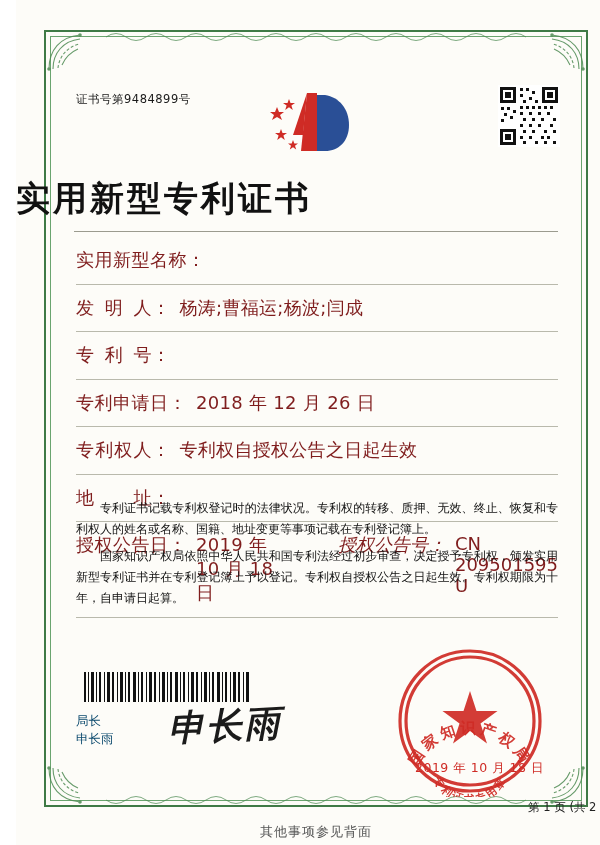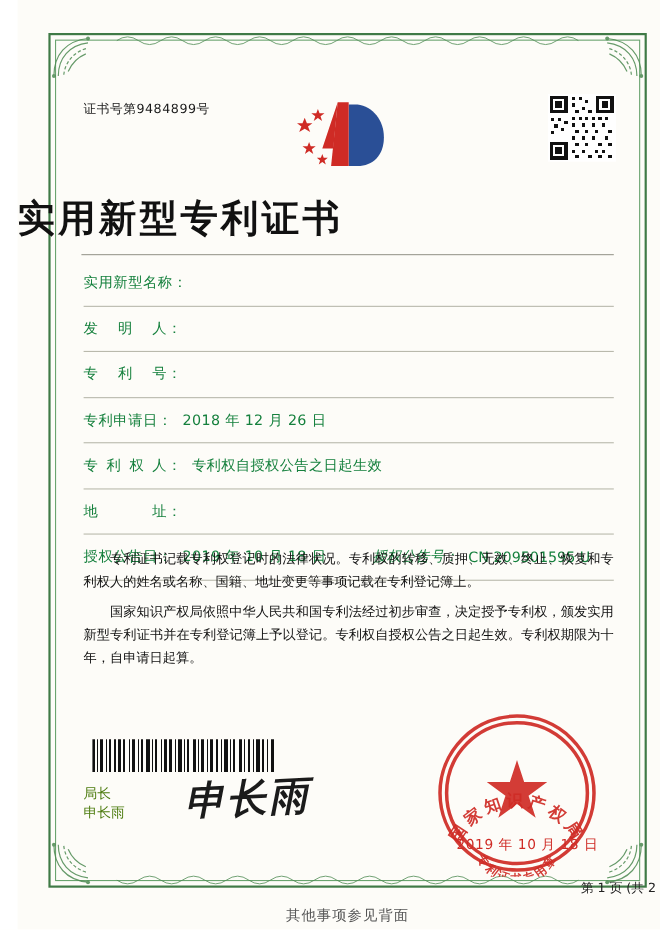--- a/index.html
+++ b/index.html
@@ -112,24 +112,24 @@
 
   
   .fields {
     position: absolute;
     left: 60px;
     right: 58px;
     top: 248px;
   }
   .field-row {
     display: flex;
-    align-items: flex-end;
+    align-items: flex-start;
     margin-bottom: 11.5px;
-    font-size: 13px;
-    color: #15803d;
+    font-size: 18px;
+    color: #7f1d1d;
   }
   .field-label {
     white-space: nowrap;
     letter-spacing: .5px;
   }
   .field-label.spread {
     display: inline-block;
     width: 76px;
     text-align: justify;
     text-align-last: justify;
@@ -177,21 +177,21 @@
   }
   .barcode svg { width: 100%; height: 100%; display:block; }
 
   
   .sig-block {
     position: absolute;
     left: 60px;
     top: 712px;
     font-size: 12.5px;
     line-height: 18px;
-    color: #4d7c0f;
+    color: #0c4a6e;
   }
   .sig-script {
     position: absolute;
     left: 152px;
     top: 702px;
     font-family: "DejaVu Serif", "Liberation Serif", serif;
     font-size: 36px;
     font-style: italic;
     font-weight: bold;
     color: #1b1b1b;
@@ -379,20 +379,21 @@
   <div class="fields">
 
     <div class="field-row">
       <span class="field-label">实用新型名称：</span>
     </div>
     <div class="rule"></div>
 
     <div class="field-row">
       <span class="field-label spread">发明人</span>
       <span class="field-label">：</span>
+      <span class="field-value">杨涛;曹福运;杨波;闫成</span>
     </div>
     <div class="rule"></div>
 
     <div class="field-row">
       <span class="field-label spread">专利号</span>
       <span class="field-label">：</span>
     </div>
     <div class="rule"></div>
 
     <div class="field-row">

